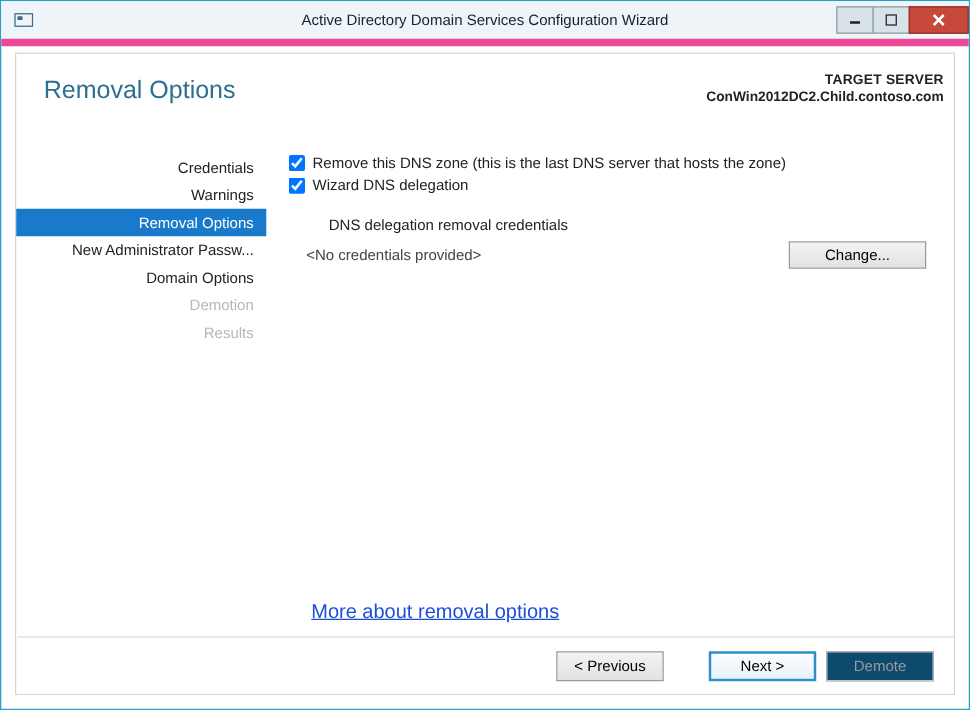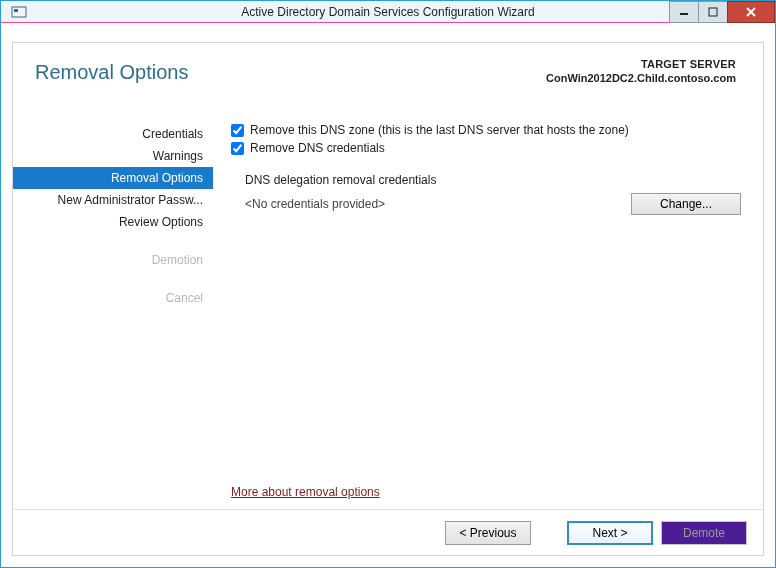--- a/index.html
+++ b/index.html
@@ -9,23 +9,23 @@
     font-size: 12px;
     background: #fff;
     width: 776px;
     height: 568px;
     overflow: hidden;
     border: 1px solid #2aa0c8;
   }
 
   
   .titlebar {
-    height: 22px;
+    height: 36px;
     background: #eef4f7;
-    border-bottom: 1px solid #ec4899;
+    border-bottom: 6px solid #ec4899;
     display: flex;
     align-items: center;
     position: relative;
   }
   .titlebar .sysicon {
     width: 24px;
     height: 24px;
     margin-left: 6px;
     display: flex;
     align-items: center;
@@ -80,21 +80,21 @@
     height: 72px;
   }
   .page-title {
     font-size: 20px;
     font-weight: 300;
     color: #2e6e8e;
     font-family: "Segoe UI Light","Segoe UI",sans-serif;
   }
   .target {
     position: absolute;
-    right: 27px;
+    right: 8px;
     top: 14px;
     text-align: right;
     font-size: 11px;
     line-height: 14px;
     color: #222;
   }
   .target .label { font-weight: 600; letter-spacing: .2px; }
   .target .host  { font-weight: 600; }
 
   
@@ -115,38 +115,38 @@
     overflow: hidden;
     text-overflow: ellipsis;
     cursor: default;
     text-align: right;
   }
   .navitem.sub { padding-left: 46px; }
   .navitem.active {
     background: #1979ca;
     color: #fff;
   }
-  .navitem.disabled { color: #b7b7b7; margin-top: 16px; }
+  .navitem.disabled { color: #b7b7b7; }
 
   .content {
     flex: 1;
     padding: 6px 22px 8px 18px;
     position: relative;
   }
   .checkrow {
     display: flex;
     align-items: center;
     gap: 6px;
     padding: 2px 0;
     font-size: 12px;
     color: #222;
   }
   .checkrow input { margin: 0; }
   .section-sub {
-    margin: 16px 0 6px 14px;
+    margin: 16px 0 6px 32px;
     font-size: 12px;
     color: #222;
   }
   .cred-row {
     display: flex;
     align-items: center;
     margin-left: 14px;
     gap: 12px;
   }
   .cred-text {
@@ -158,24 +158,24 @@
     width: 110px;
     height: 22px;
     background: linear-gradient(#f3f3f3,#e2e2e2);
     border: 1px solid #9b9b9b;
     font-size: 12px;
     padding: 0 12px;
   }
 
   .morelink {
     position: absolute;
-    left: 18px;
+    left: 36px;
     bottom: 10px;
-    color: #7f1d1d;
-    font-size: 12px;
+    color: #1d4ed8;
+    font-size: 16px;
   }
 
   
   .footer {
     position: absolute;
     left: 1px; right: 0; bottom: 0;
     height: 46px;
     border-top: 1px solid #dcdcdc;
     display: flex;
     align-items: center;
@@ -192,21 +192,21 @@
     font-size: 12px;
   }
   .btn.default {
     border: 2px solid #2f8fc5;
     background: linear-gradient(#fbfdff,#e8f2f9);
     margin-left: 28px;
   }
   .btn[disabled] {
     color: #9a9a9a;
     border-color: #c6c6c6;
-    background: #4c1d95;
+    background: #0c4a6e;
   }
 </style>
 </head>
 <body>
 
 <div class="titlebar">
   <div class="sysicon">
     <svg width="16" height="16" viewBox="0 0 16 16">
         <rect x="1" y="3" width="14" height="10" fill="none" stroke="#3a6b8a"></rect>
         <rect x="3" y="5" width="4" height="3" fill="#3a6b8a"></rect>
@@ -242,33 +242,33 @@
       <div class="host">ConWin2012DC2.Child.contoso.com</div>
     </div>
   </div>
 
   <div class="body">
     <div class="sidebar">
       <div class="navitem">Credentials</div>
       <div class="navitem sub">Warnings</div>
       <div class="navitem sub active">Removal Options</div>
       <div class="navitem">New Administrator Passw...</div>
-      <div class="navitem">Review Options</div>
+      <div class="navitem">Domain Options</div>
       <div class="navitem disabled">Demotion</div>
-      <div class="navitem disabled">Cancel</div>
+      <div class="navitem disabled">Results</div>
     </div>
 
     <div class="content">
       <label class="checkrow">
         <input type="checkbox" checked="" style="">
         <span>Remove this DNS zone (this is the last DNS server that hosts the zone)</span>
       </label>
       <label class="checkrow">
         <input type="checkbox" checked="" style="">
-        <span>Remove DNS credentials</span>
+        <span>Wizard DNS delegation</span>
       </label>
 
       <div class="section-sub">DNS delegation removal credentials</div>
       <div class="cred-row">
         <div class="cred-text">&lt;No credentials provided&gt;</div>
         <button class="change-btn">Change...</button>
       </div>
 
       <a class="morelink" href="#">More about removal options</a>
     </div>

